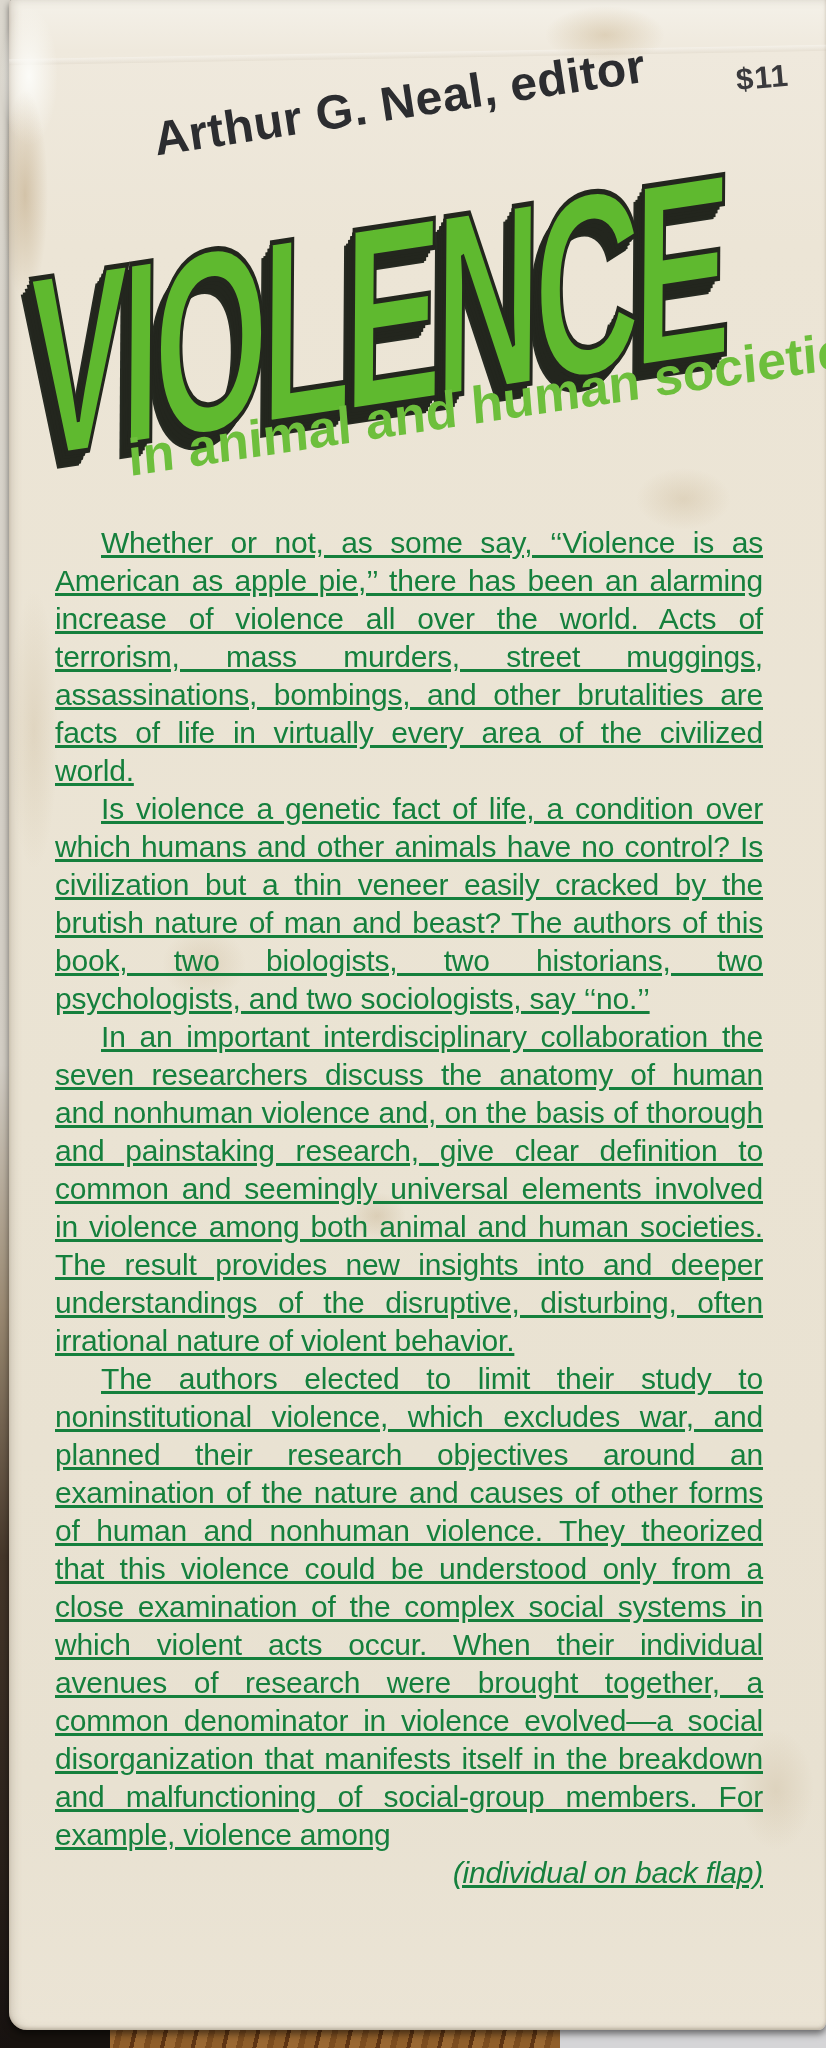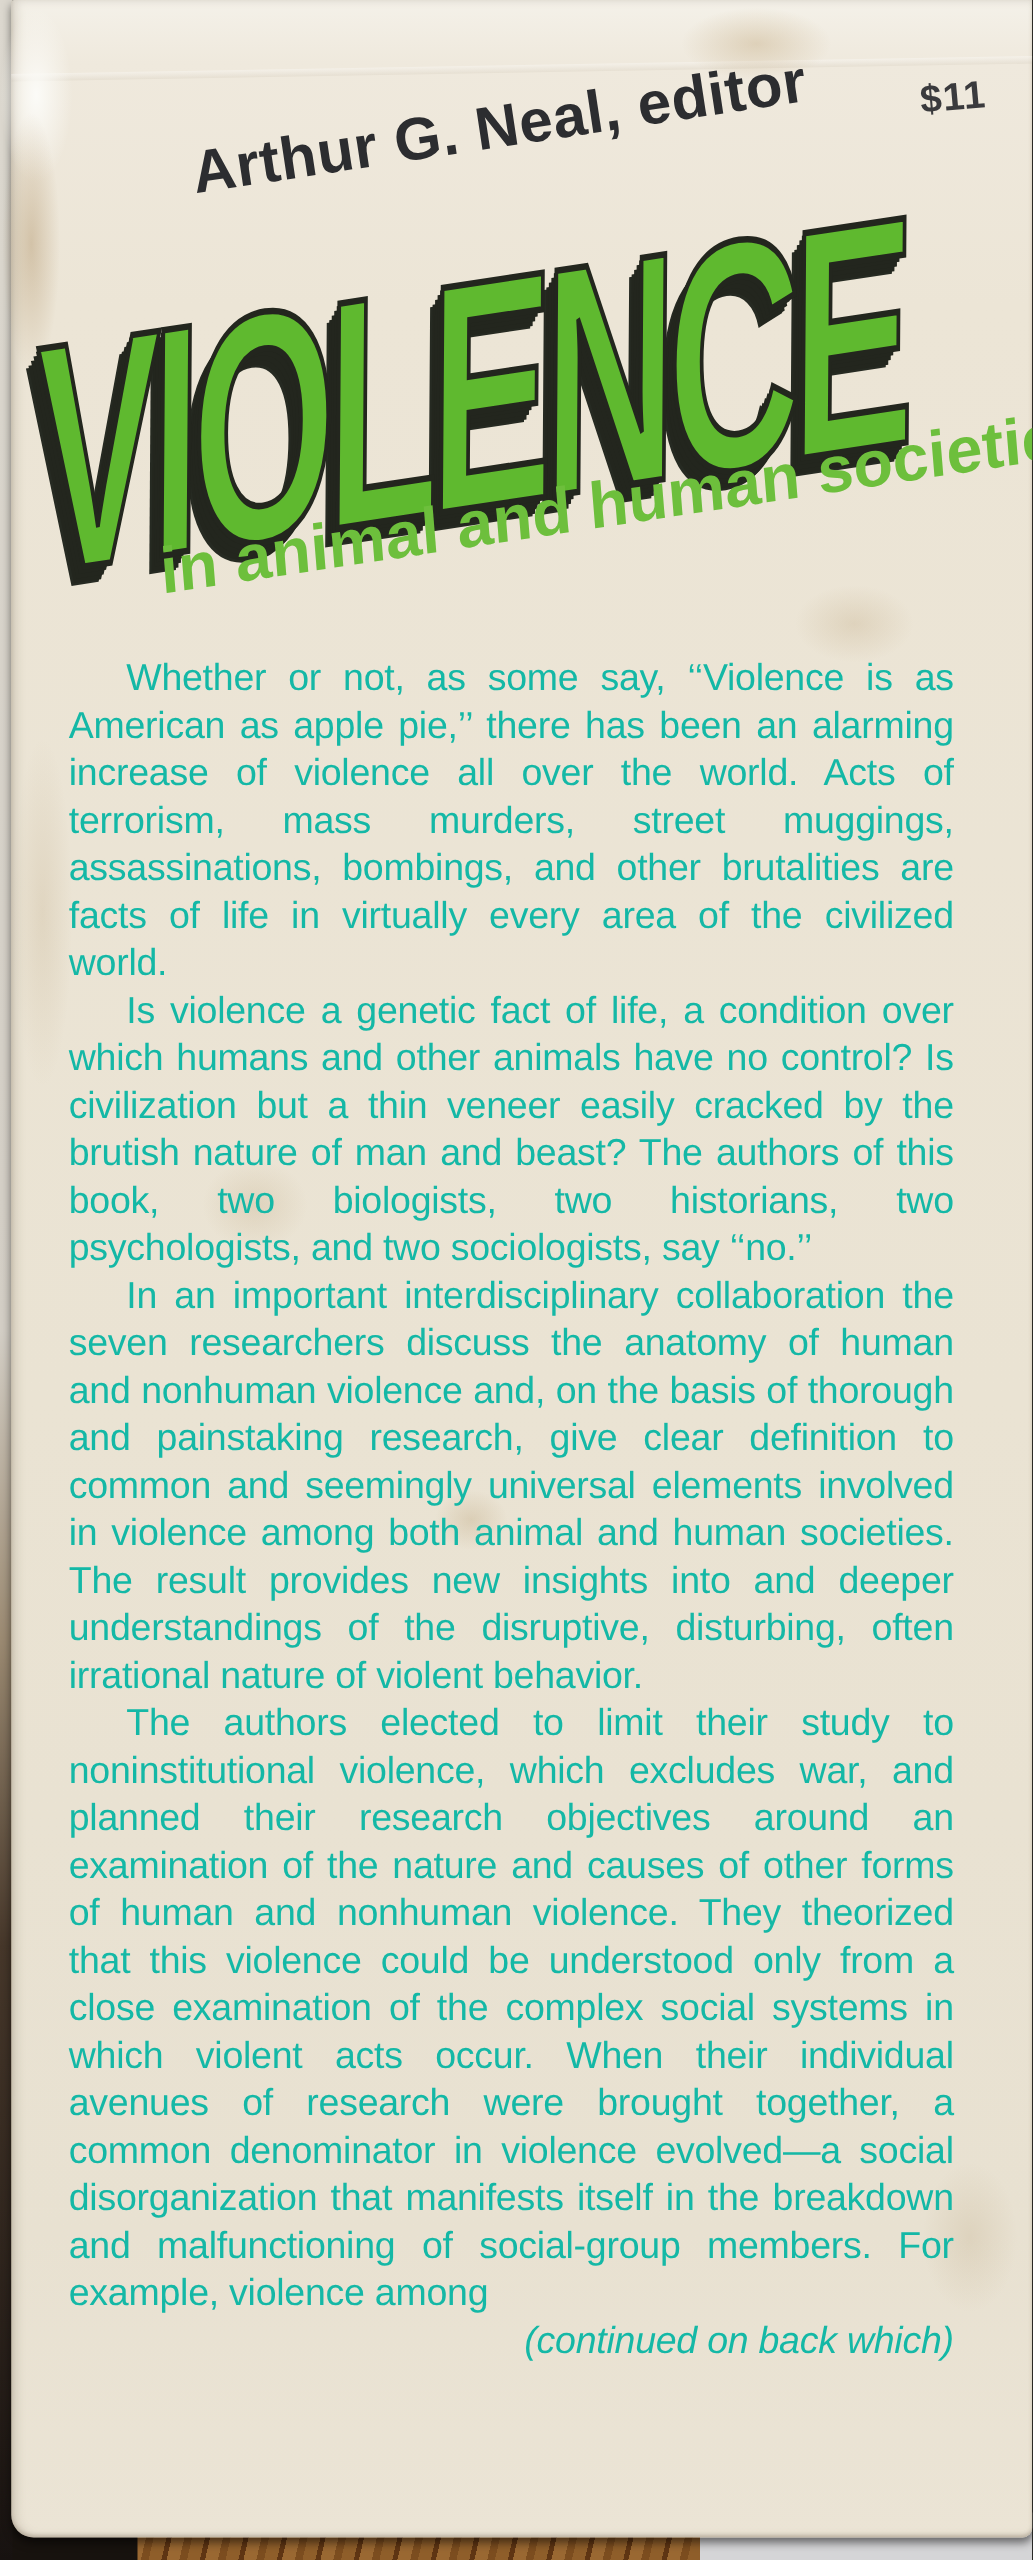--- a/index.html
+++ b/index.html
@@ -48,21 +48,21 @@
     white-space:nowrap;transform:rotate(-8.6deg);transform-origin:0 0;letter-spacing:.5px;}
   .title{position:absolute;left:30px;top:238px;font-size:150px;font-weight:bold;line-height:1;
     color:#5fb92f;white-space:nowrap;letter-spacing:-8px;
     transform:rotate(-8.6deg) skewX(-9deg) scale(1,1.72);transform-origin:0 0;
     -webkit-text-stroke:3px #23261e;
     text-shadow:-2px 1px 0 #23261e,-4px 3px 0 #23261e,-6px 5px 0 #23261e,-8px 7px 0 #23261e,-10px 8px 0 #262a22;}
   .subtitle{position:absolute;left:126px;top:428px;font-size:52px;font-weight:bold;color:#6dbf3c;
     white-space:nowrap;transform:rotate(-8.6deg) skewX(-4deg);transform-origin:0 0;letter-spacing:0;}
   
   .body-copy{position:absolute;left:55px;top:524px;width:708px;
-    font-size:30px;line-height:38px;color:#14b8a6;text-align:justify;letter-spacing:-.2px;}
+    font-size:30px;line-height:38px;color:#15803d;text-align:justify;letter-spacing:-.2px;text-decoration:underline;}
   .body-copy p{margin:0;text-indent:46px;}
   .continued{margin:0;text-indent:0;text-align:right;font-style:italic;}
 </style>
 </head>
 <body>
 
 <div class="scene">
 
   <div class="under-gray"></div>
   <div class="wood-table"></div>
@@ -86,16 +86,16 @@
 
   <div class="title">VIOLENCE</div>
 
   <div class="subtitle">in animal and human societies</div>
 
   <div class="body-copy">
     <p>Whether or not, as some say, ‘‘Violence is as American as apple pie,’’ there has been an alarming increase of violence all over the world. Acts of terrorism, mass murders, street muggings, assassinations, bombings, and other brutalities are facts of life in virtually every area of the civilized world.</p>
     <p>Is violence a genetic fact of life, a condition over which humans and other animals have no control? Is civilization but a thin veneer easily cracked by the brutish nature of man and beast? The authors of this book, two biologists, two historians, two psychologists, and two sociologists, say ‘‘no.’’</p>
     <p>In an important interdisciplinary collaboration the seven researchers discuss the anatomy of human and nonhuman violence and, on the basis of thorough and painstaking research, give clear definition to common and seemingly universal elements involved in violence among both animal and human societies. The result provides new insights into and deeper understandings of the disruptive, disturbing, often irrational nature of violent behavior.</p>
     <p>The authors elected to limit their study to noninstitutional violence, which excludes war, and planned their research objectives around an examination of the nature and causes of other forms of human and nonhuman violence. They theorized that this violence could be understood only from a close examination of the complex social systems in which violent acts occur. When their individual avenues of research were brought together, a common denominator in violence evolved—a social disorganization that manifests itself in the breakdown and malfunctioning of social-group members. For example, violence among</p>
-    <p class="continued">(continued on back which)</p>
+    <p class="continued">(individual on back flap)</p>
   </div>
 
 </div>
 
 </body></html>

